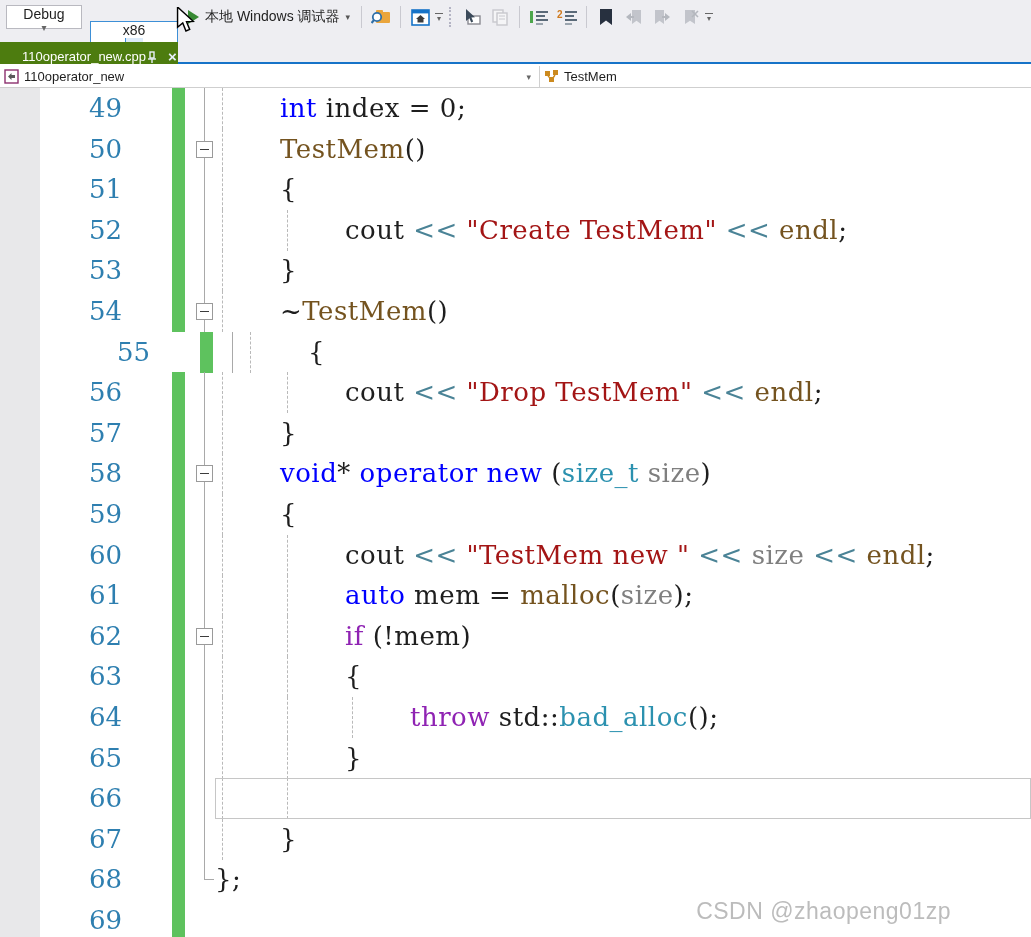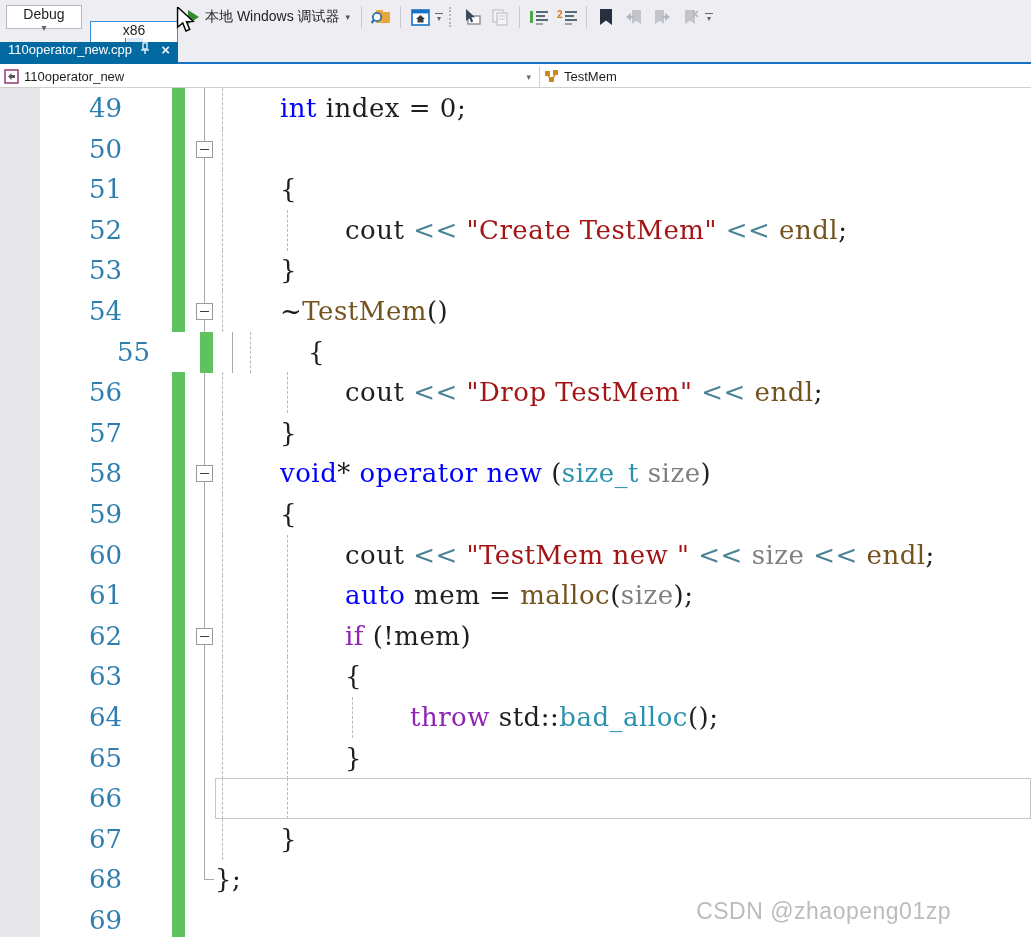--- a/index.html
+++ b/index.html
@@ -32,22 +32,22 @@
   .drop-mini { font-size:8px; color:#666; line-height:6px; text-align:center; margin-left:1px; }
   .drop-mini .bar { display:block; width:8px; height:1px; background:#666; margin:0 auto 2px; }
 
   
   #cursor { position:absolute; left:176px; top:7px; z-index:50; }
 
   
   #tabstrip { position:absolute; left:0; top:42px; width:1031px; height:22px;
     background:#eeeef2; border-bottom:2px solid #1673c8; }
   #active-tab { position:absolute; left:0; top:0; height:22px; width:178px;
-    background:#0369a1; color:#fff; display:flex; align-items:flex-start;
-    font-size:13px; padding:0 8px; }
+    background:#4d7c0f; color:#fff; display:flex; align-items:flex-end;
+    font-size:13px; padding:0 22px; }
   #active-tab .tab-label { flex:1; }
   .tab-pin svg { display:block; }
   .tab-close { color:#e8f1fb; font-size:15px; font-weight:bold; margin-left:10px;
     line-height:15px; }
 
   
   #navbar { position:absolute; left:0; top:66px; width:1031px; height:22px;
     background:#fff; border-bottom:1px solid #cfcfcf; display:flex; }
   .nav-left { width:540px; display:flex; align-items:center; border-right:1px solid #d0d0d0; }
   .nav-right { flex:1; display:flex; align-items:center; }
@@ -249,20 +249,21 @@
           <div class="outline-v"></div>
           <div class="guide" style="left: 222px;"></div>
           <div class="code" style="left: 280px;"><span class="t-kw">int</span><span class="t-pl"> index = 0;</span></div>
         </div>
         <div class="row" style="top: 40.6px; height: 40.6px; padding-left: 44px;">
           <div class="lnum">50</div>
           <div class="chbar"></div>
           <div class="outline-v"></div>
           <div class="cbox"></div>
           <div class="guide" style="left: 222px;"></div>
+          <div class="code" style="left: 280px;"><span class="t-fn">TestMem</span><span class="t-pl">()</span></div>
         </div>
         <div class="row" style="top: 81.2px; height: 40.6px;">
           <div class="lnum">51</div>
           <div class="chbar"></div>
           <div class="outline-v"></div>
           <div class="guide" style="left: 222px;"></div>
           <div class="code" style="left: 280px;"><span class="t-pl">{</span></div>
         </div>
         <div class="row" style="top: 121.8px; height: 40.6px;">
           <div class="lnum">52</div>

